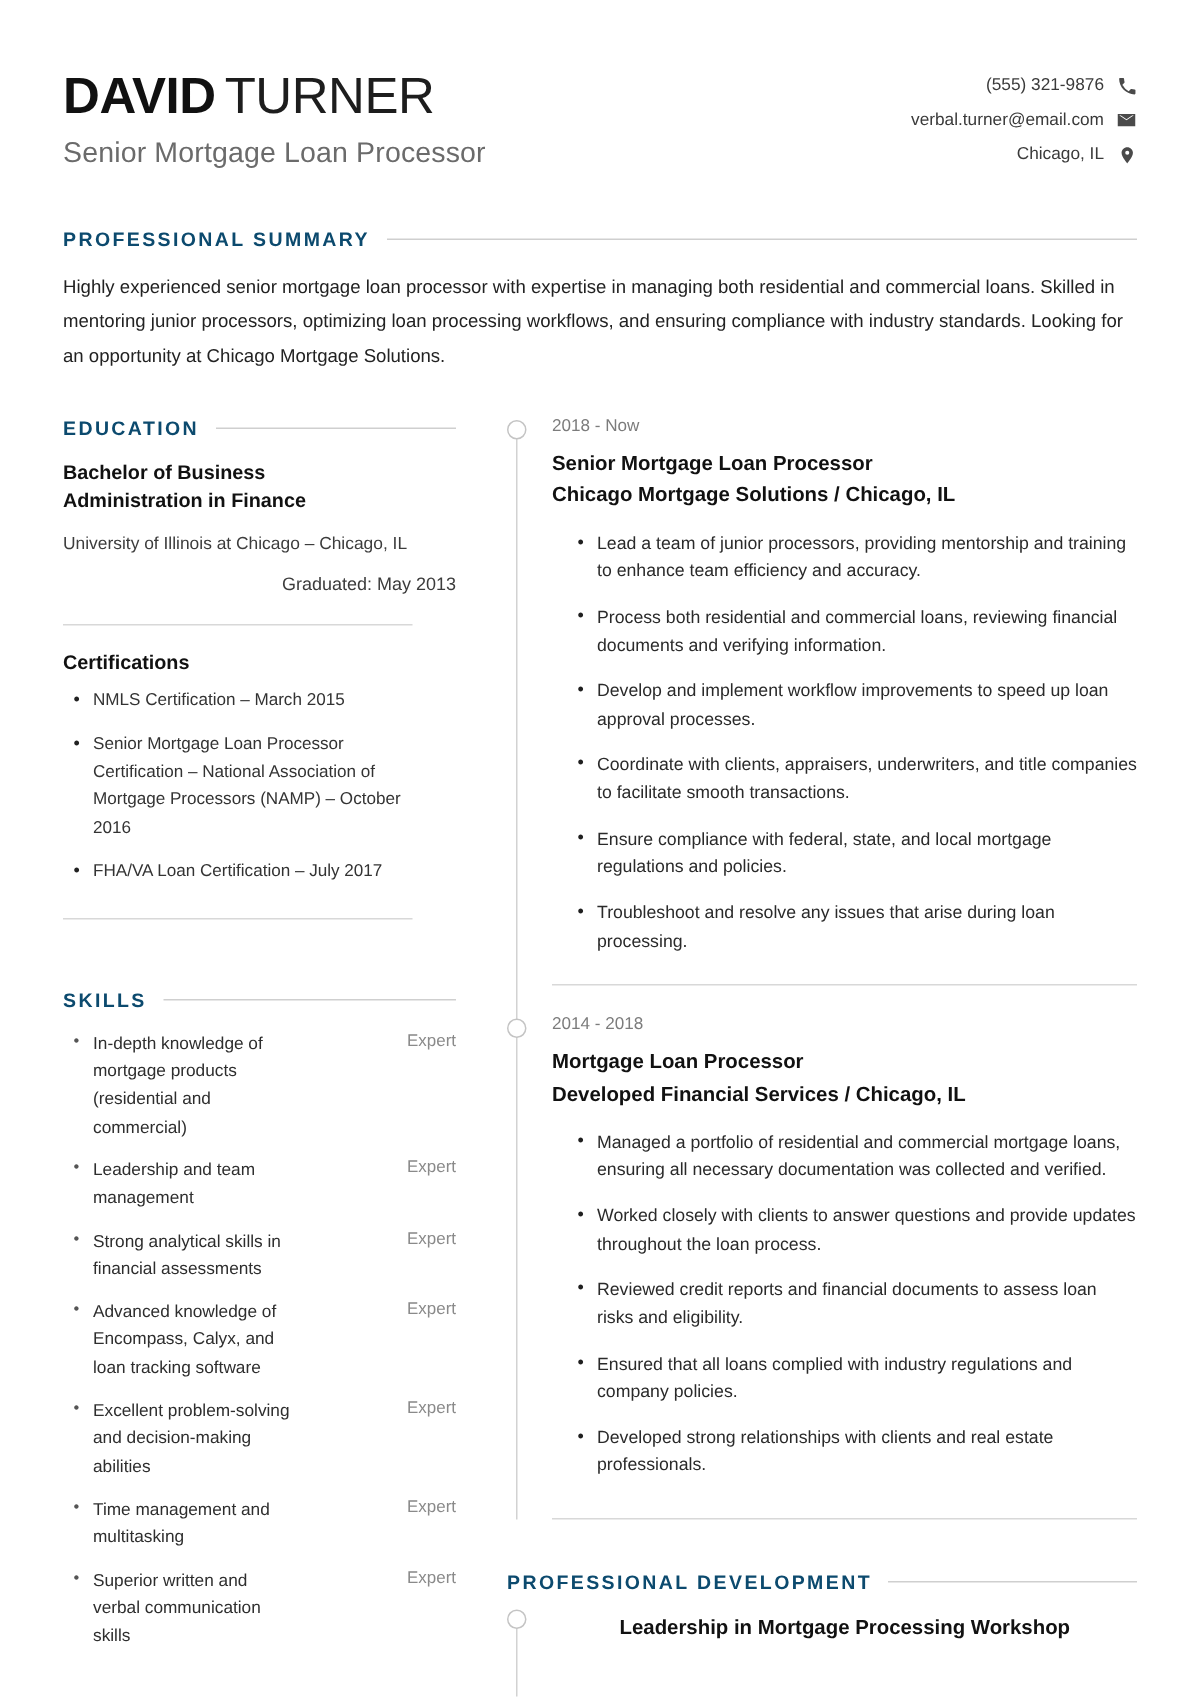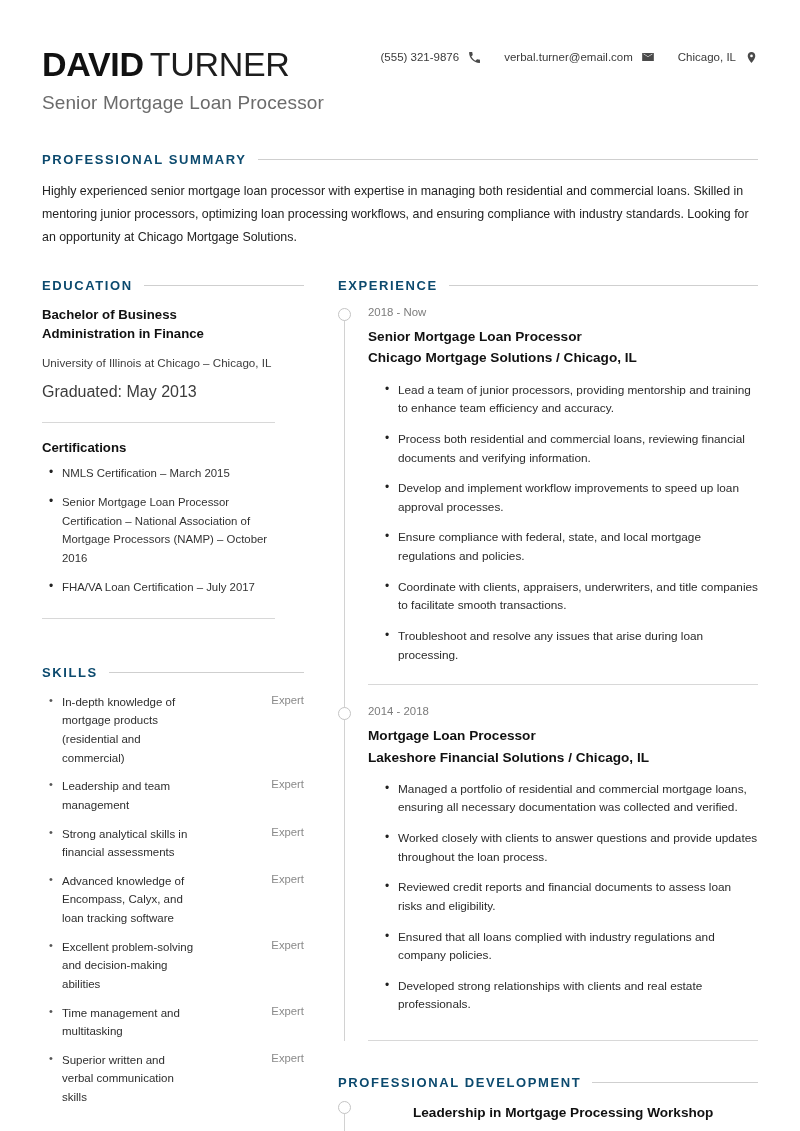--- a/index.html
+++ b/index.html
@@ -47,22 +47,22 @@
     margin-top: 9px;
     font-size: 19px;
     font-weight: 400;
     color: #6b6b6b;
     letter-spacing: 0.1px;
   }
 
   .contact {
     padding-top: 6px;
     display: flex;
-    flex-direction: row;
-    gap: 23px;
+    flex-direction: column;
+    gap: 9px;
     align-items: flex-end;
   }
   .contact-row {
     display: flex;
     align-items: center;
     justify-content: flex-end;
     gap: 8px;
     font-size: 11.5px;
     color: #3a3a3a;
     white-space: nowrap;
@@ -125,23 +125,24 @@
     max-width: 225px;
   }
   .edu-school {
     margin-top: 10px;
     font-size: 11.6px;
     color: #3c3c3c;
     line-height: 1.5;
   }
   .edu-grad {
     margin-top: 9px;
-    font-size: 16px;
+    font-size: 12px;
     color: #3c3c3c;
     line-height: 1.5;
+    text-align: right;
   }
 
   .left-divider {
     height: 1px;
     background: #d8d8d8;
     margin: 18px 0 17px 0;
     width: 233px;
   }
 
   .sub-head {
@@ -409,50 +410,46 @@
         </ul>
       </div>
 
     </div>
 
     <div class="col-gap"></div>
 
     <div class="col-right">
 
       <div>
-        <div class="section-head">
-          <div class="title">EXPERIENCE</div>
-          <div class="rule"></div>
-        </div>
 
         <div class="timeline">
           <div class="tl-axis"></div>
 
           <div class="tl-entry">
             <div class="tl-dot"></div>
             <div class="tl-date">2018 - Now</div>
             <div class="tl-role">Senior Mortgage Loan Processor</div>
             <div class="tl-org">Chicago Mortgage Solutions / Chicago, IL</div>
             <ul class="tl-bullets">
               <li>Lead a team of junior processors, providing mentorship and training to enhance team efficiency and accuracy.</li>
               <li>Process both residential and commercial loans, reviewing financial documents and verifying information.</li>
               <li>Develop and implement workflow improvements to speed up loan approval processes.</li>
+              <li>Coordinate with clients, appraisers, underwriters, and title companies to facilitate smooth transactions.</li>
               <li>Ensure compliance with federal, state, and local mortgage regulations and policies.</li>
-              <li>Coordinate with clients, appraisers, underwriters, and title companies to facilitate smooth transactions.</li>
               <li>Troubleshoot and resolve any issues that arise during loan processing.</li>
             </ul>
           </div>
 
           <div class="tl-divider"></div>
 
           <div class="tl-entry">
             <div class="tl-dot"></div>
             <div class="tl-date">2014 - 2018</div>
             <div class="tl-role">Mortgage Loan Processor</div>
-            <div class="tl-org">Lakeshore Financial Solutions / Chicago, IL</div>
+            <div class="tl-org">Developed Financial Services / Chicago, IL</div>
             <ul class="tl-bullets">
               <li>Managed a portfolio of residential and commercial mortgage loans, ensuring all necessary documentation was collected and verified.</li>
               <li>Worked closely with clients to answer questions and provide updates throughout the loan process.</li>
               <li>Reviewed credit reports and financial documents to assess loan risks and eligibility.</li>
               <li>Ensured that all loans complied with industry regulations and company policies.</li>
               <li>Developed strong relationships with clients and real estate professionals.</li>
             </ul>
           </div>
 
           <div class="tl-divider" style="margin-top:26px;margin-bottom:0;"></div>

